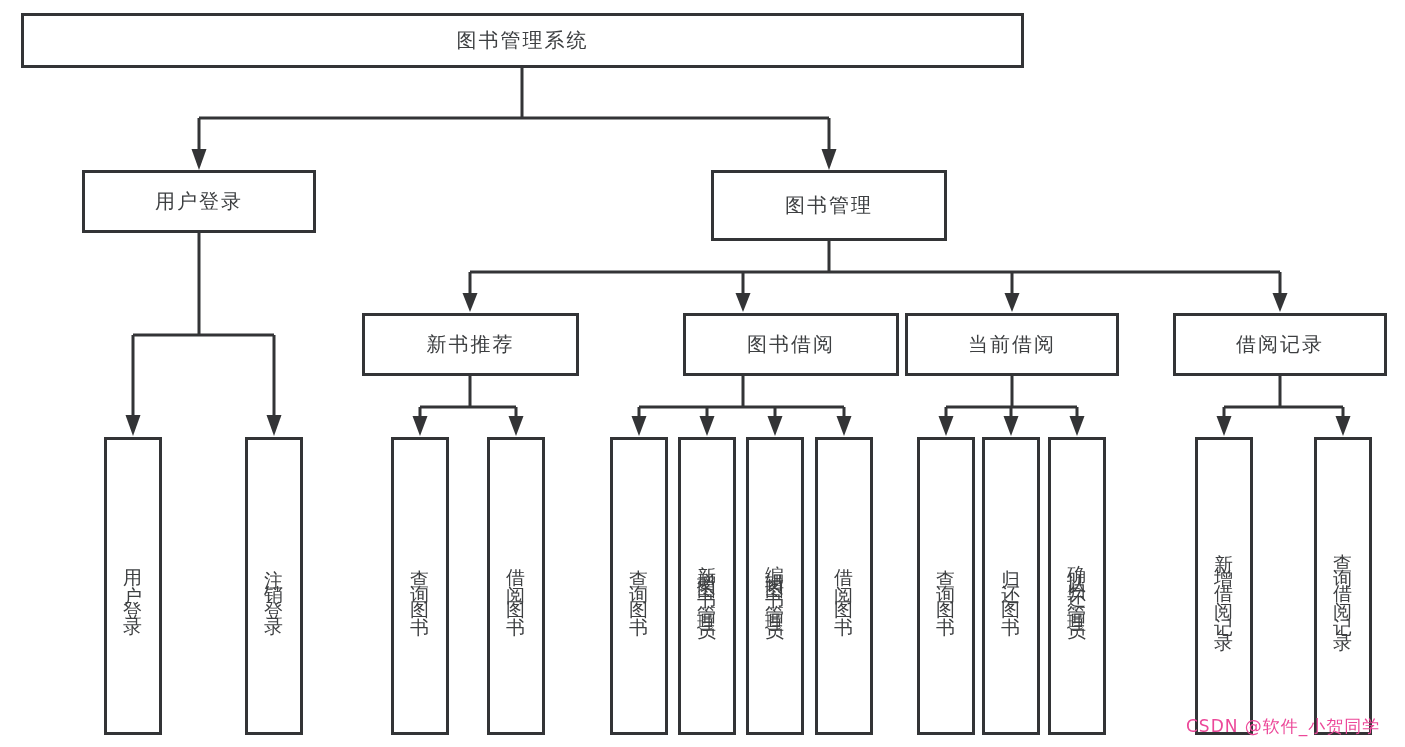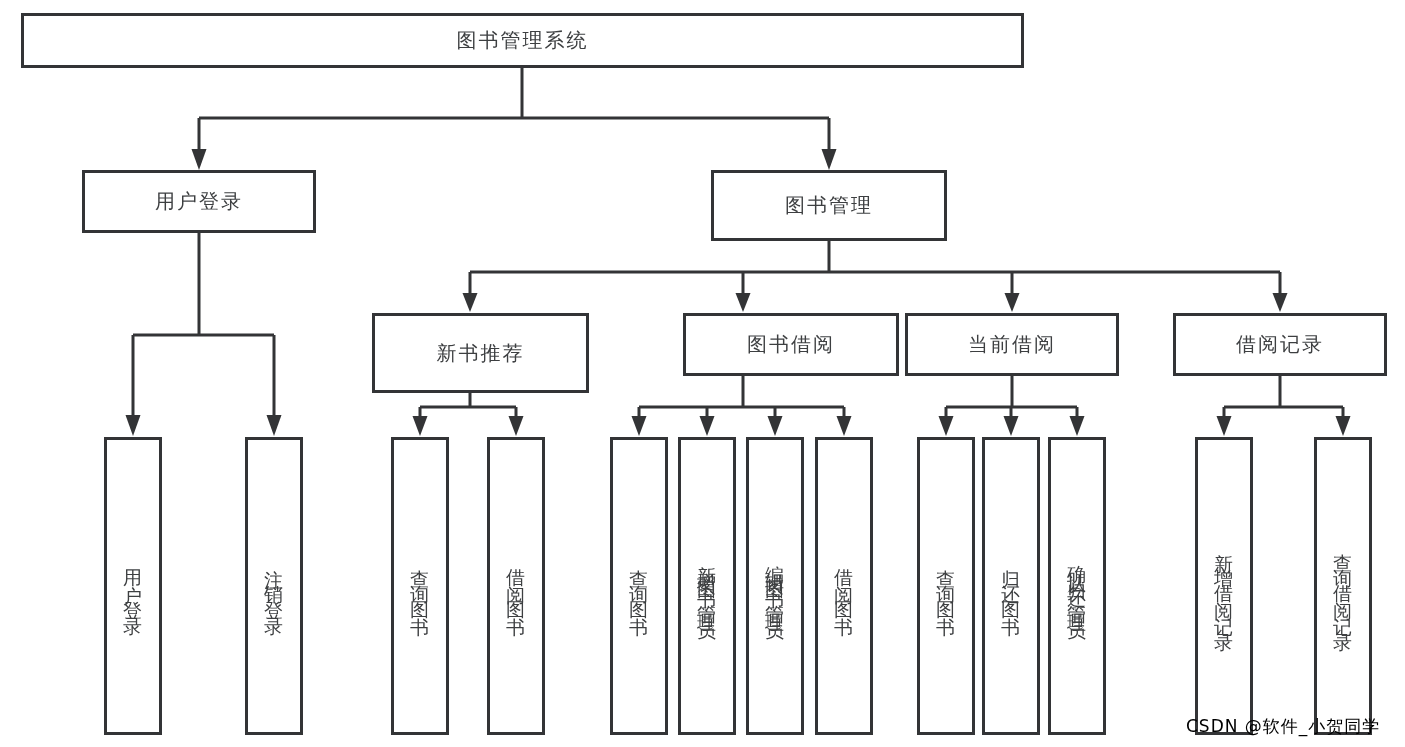--- a/index.html
+++ b/index.html
@@ -46,21 +46,21 @@
     white-space: nowrap;
   }
   .leaf.tight span {
     letter-spacing: 8px;
   }
   #watermark {
     position: absolute;
     left: 1186px;
     top: 715px;
     font-size: 17px;
-    color: #000000;
+    color: #ec4899;
     letter-spacing: 1px;
     white-space: nowrap;
   }
 </style>
 </head>
 <body>
 
 <div id="canvas">
 
   <svg id="connectors" viewBox="0 0 1405 747" xmlns="http://www.w3.org/2000/svg">
@@ -101,21 +101,21 @@
       <polygon points="1216.5,416 1231.5,416 1224,436"></polygon>
       <polygon points="1335.5,416 1350.5,416 1343,436"></polygon>
     </g>
   </svg>
 
   <div class="node hnode" style="left:21px; top:13px; width:1003px; height:55px;">图书管理系统</div>
 
   <div class="node hnode" style="left:82px; top:170px; width:234px; height:63px;">用户登录</div>
   <div class="node hnode" style="left:711px; top:170px; width:236px; height:71px;">图书管理</div>
 
-  <div class="node hnode" style="left:362px; top:313px; width:217px; height:80px;margin-left:10px;">新书推荐</div>
+  <div class="node hnode" style="left:362px; top:313px; width:217px; height:63px;">新书推荐</div>
   <div class="node hnode" style="left:635px; top:313px; width:216px; height:63px;margin-left:48px;">图书借阅</div>
   <div class="node hnode" style="left:905px; top:313px; width:214px; height:63px;">当前借阅</div>
   <div class="node hnode" style="left:1173px; top:313px; width:214px; height:63px;">借阅记录</div>
 
   <div class="node leaf" style="left:104px; top:437px; width:58px; height:298px;">
     <span>用户登录</span>
     </div>
   <div class="node leaf" style="left:245px; top:437px; width:58px; height:298px;">
     <span>注销登录</span>
     </div>

